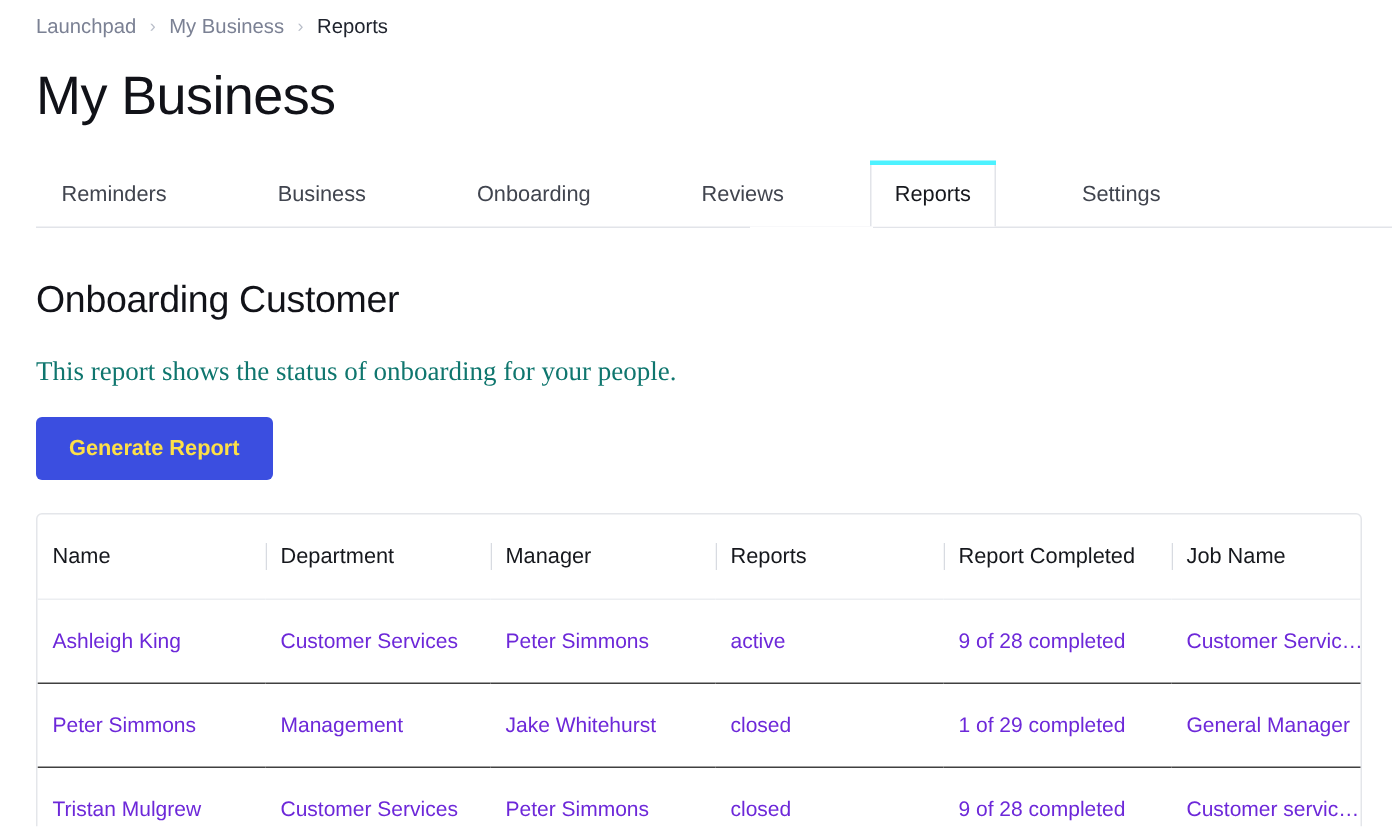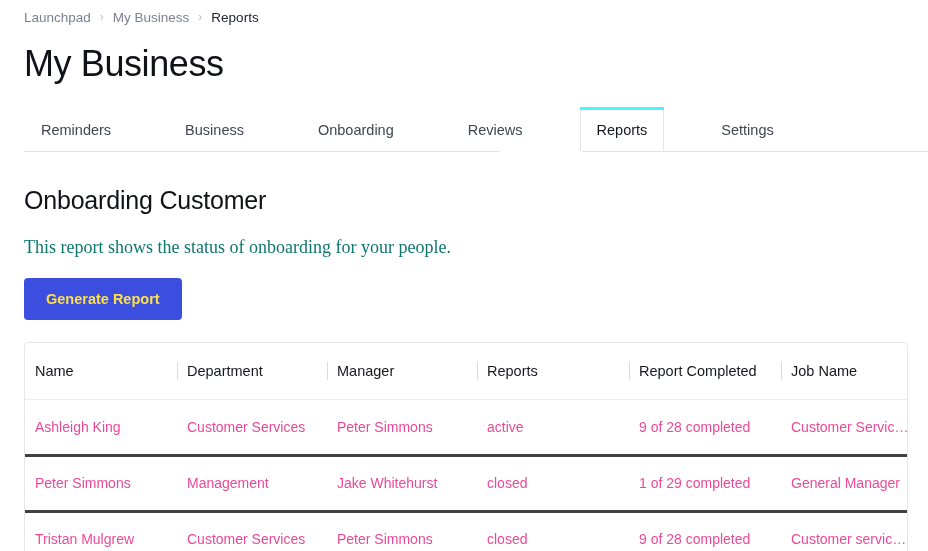--- a/index.html
+++ b/index.html
@@ -169,22 +169,22 @@
     text-overflow: ellipsis;
     position: relative;
   }
   table.report th {
     font-size: 14.5px;
     color: #16181d;
     border-bottom: 1px solid #eceef1;
   }
   table.report td {
     font-size: 14px;
-    color: #ec4899;
-    border-bottom: 3px solid #404040;
+    color: #6d28d9;
+    border-bottom: 1px solid #404040;
     margin-top: 32px;
   }
   table.report th + th::before {
     content: "";
     position: absolute;
     left: 0;
     top: 50%;
     margin-top: -9px;
     width: 1px;
     height: 18px;

